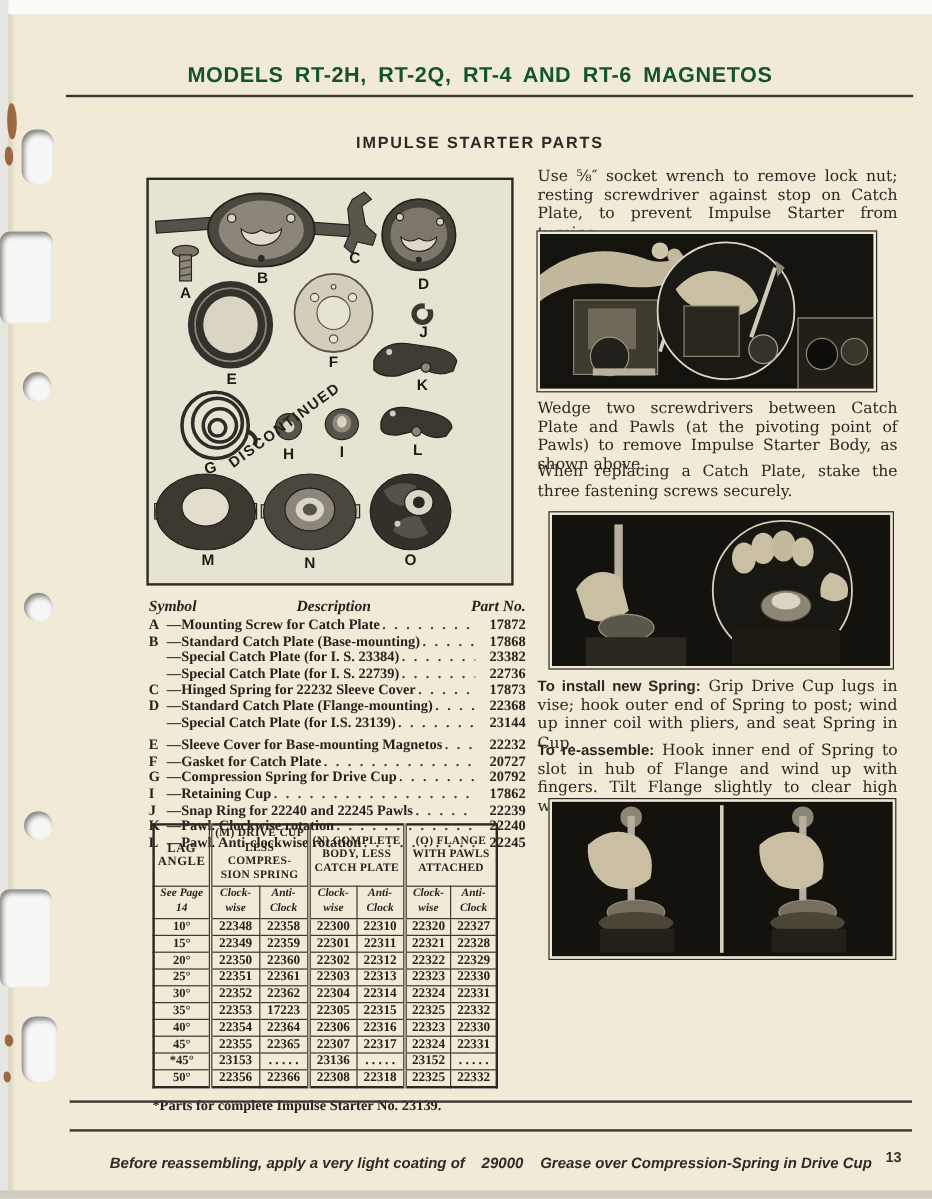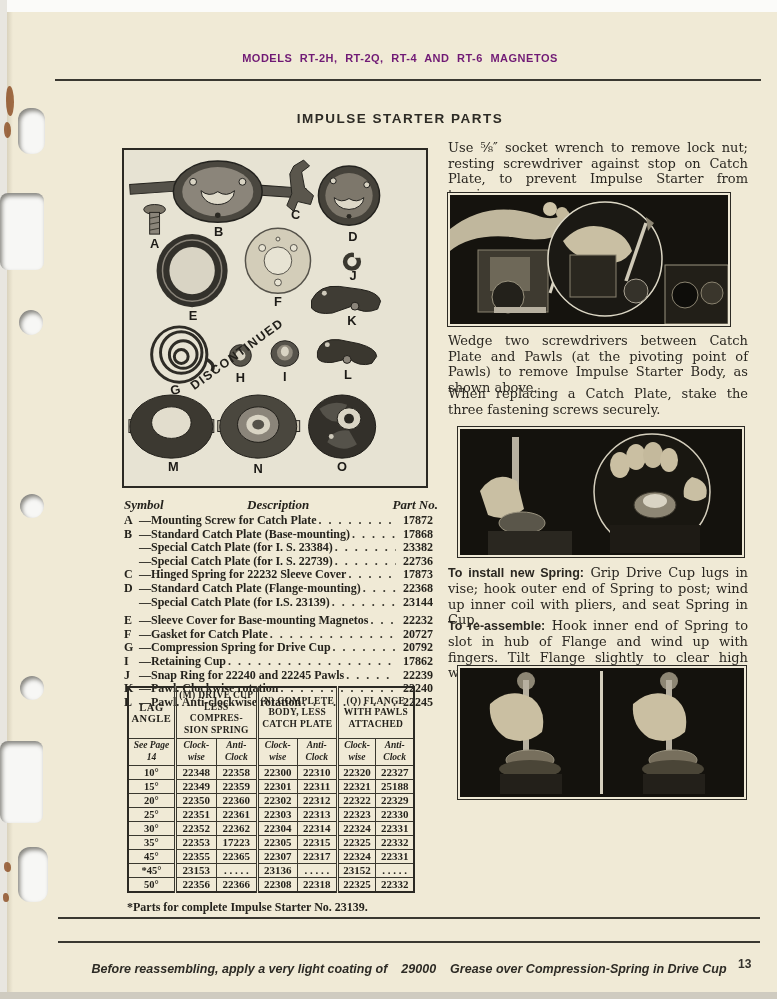--- a/index.html
+++ b/index.html
@@ -13,43 +13,43 @@
               background:linear-gradient(to right,#d9d2bd,rgba(217,210,189,0));}
   
   .hole{position:absolute;background:#f7f7f5;box-shadow:inset 2px 3px 4px rgba(40,38,30,.55);}
   .hole.oblong{border-radius:12px;}
   .hole.round{border-radius:50%;}
   .hole.rect{border-radius:8px;}
   .rust{position:absolute;background:#8a4a1f;border-radius:45% 60% 50% 55%;opacity:.8;}
 
   
   .hdr-title{position:absolute;left:80px;top:52px;width:640px;text-align:center;
-             font-family:"Liberation Sans",sans-serif;font-weight:bold;font-size:11px;
-             letter-spacing:.5px;word-spacing:4px;color:#701a75;}
+             font-family:"Liberation Sans",sans-serif;font-weight:bold;font-size:18px;
+             letter-spacing:.5px;word-spacing:4px;color:#14532d;}
   .hdr-rule{position:absolute;left:55px;top:79px;width:706px;height:2px;background:#3a3831;}
   .sec-title{position:absolute;left:80px;top:111px;width:640px;text-align:center;
              font-family:"Liberation Sans",sans-serif;font-weight:bold;font-size:13.5px;
              letter-spacing:1.5px;color:#2d2b25;}
 
   
   .figure-box{position:absolute;left:122px;top:148px;width:306px;height:340px;
               background:#e7e3d3;border:2px solid #2b2923;box-sizing:border-box;}
   .figure-box svg{display:block;}
 
   
   .parts-list{position:absolute;left:124px;top:497px;width:314px;
               font-family:"Liberation Serif","DejaVu Serif",serif;font-weight:bold;font-size:12px;
               color:#25231d;}
   .pl-head{display:flex;font-style:italic;font-size:13px;margin-bottom:1px;}
   .pl-head .h-desc{flex:1;text-align:center;}
   .pl-row{display:flex;align-items:baseline;line-height:13.6px;white-space:nowrap;}
   .pl-row.gap{margin-top:5px;}
   .pl-sym{width:15px;}
   .pl-leader{flex:1;overflow:hidden;letter-spacing:2px;color:#3a382f;margin:0 2px;}
-  .pl-part{width:40px;text-align:center;}
+  .pl-part{width:40px;text-align:right;}
 
   
   .lag-wrap{position:absolute;left:127px;top:686px;width:288px;
             font-family:"Liberation Serif","DejaVu Serif",serif;color:#25231d;}
   table.lag{border-collapse:collapse;width:100%;border:2px solid #2b2923;}
   table.lag th,table.lag td{border:1px solid #3a382f;font-weight:bold;text-align:center;
             padding:0 1px;line-height:11.5px;}
   table.lag th.grp,table.lag td.grp{border-left:3px double #3a382f;}
   table.lag .ghead{font-family:"Liberation Serif",serif;font-size:9.5px;letter-spacing:.3px;padding:2px 1px;}
   table.lag .lag0{font-size:10.5px;letter-spacing:.5px;}
@@ -354,21 +354,21 @@
             <td class=" grp">22320</td>
             <td>22327</td>
           </tr>
           <tr>
             <td class="ang">15°</td>
             <td class=" grp">22349</td>
             <td>22359</td>
             <td class=" grp">22301</td>
             <td>22311</td>
             <td class=" grp">22321</td>
-            <td>25188</td>
+            <td>22328</td>
           </tr>
           <tr>
             <td class="ang">20°</td>
             <td class=" grp">22350</td>
             <td>22360</td>
             <td class=" grp">22302</td>
             <td>22312</td>
             <td class=" grp">22322</td>
             <td>22329</td>
           </tr>
@@ -391,20 +391,29 @@
             <td>22331</td>
           </tr>
           <tr>
             <td class="ang">35°</td>
             <td class=" grp">22353</td>
             <td>17223</td>
             <td class=" grp">22305</td>
             <td>22315</td>
             <td class=" grp">22325</td>
             <td>22332</td>
+          </tr>
+          <tr>
+            <td class="ang">40°</td>
+            <td class=" grp">22354</td>
+            <td>22364</td>
+            <td class=" grp">22306</td>
+            <td>22316</td>
+            <td class=" grp">22323</td>
+            <td>22330</td>
           </tr>
           <tr>
             <td class="ang">45°</td>
             <td class=" grp">22355</td>
             <td>22365</td>
             <td class=" grp">22307</td>
             <td>22317</td>
             <td class=" grp">22324</td>
             <td>22331</td>
           </tr>

